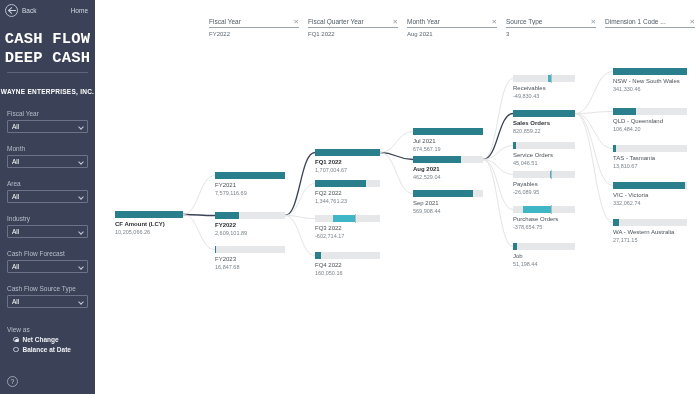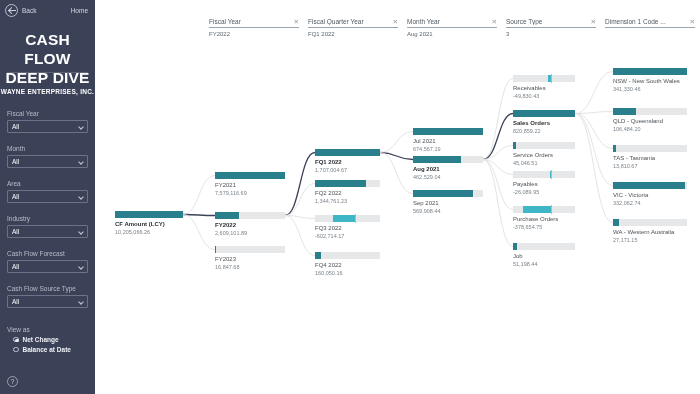--- a/index.html
+++ b/index.html
@@ -30,21 +30,21 @@
     width: 7px; height: 1px; background: #cdd2dd;
   }
   .back-circle::after {
     content: ""; position: absolute; left: 3px; top: 3.5px;
     width: 4px; height: 4px; border-left: 1px solid #cdd2dd; border-bottom: 1px solid #cdd2dd;
     transform: rotate(45deg);
   }
   .nav-back { margin-left: 4px; font-size: 6.5px; color: #d3d8e2; }
   .nav-home { position: absolute; right: 7px; font-size: 6.5px; color: #d3d8e2; }
 
-  #brand { position: absolute; left: 0; top: 30px; width: 95px; text-align: center; }
+  #brand { position: absolute; left: 0; top: 30px; width: 95px; text-align: center; font-family: Liberation Mono, monospace; }
   #brand .l1, #brand .l2 {
     font-size: 15.5px; font-weight: bold; letter-spacing: .2px; color: #ffffff; line-height: 19px;
   }
   #rule {
     position: absolute; left: 7px; top: 72px; width: 81px; height: 1px; background: #5d6478;
   }
   #company {
     position: absolute; left: 0; top: 88px; width: 95px; text-align: center;
     font-size: 6.5px; font-weight: bold; letter-spacing: .25px; color: #ffffff;
   }
@@ -117,21 +117,21 @@
   <div id="sidebar">
 
     <div class="nav-row">
       <div class="back-circle"></div>
       <span class="nav-back">Back</span>
       <span class="nav-home">Home</span>
     </div>
 
     <div id="brand">
       <div class="l1">CASH FLOW</div>
-      <div class="l2">DEEP DIVE</div>
+      <div class="l2">DEEP CASH</div>
     </div>
 
     <div id="rule"></div>
 
     <div id="company">WAYNE ENTERPRISES, INC.</div>
 
     <div class="slicer" style="top:110px">
       <div class="lbl">Fiscal Year</div>
       <div class="box">
         <span>All</span>

